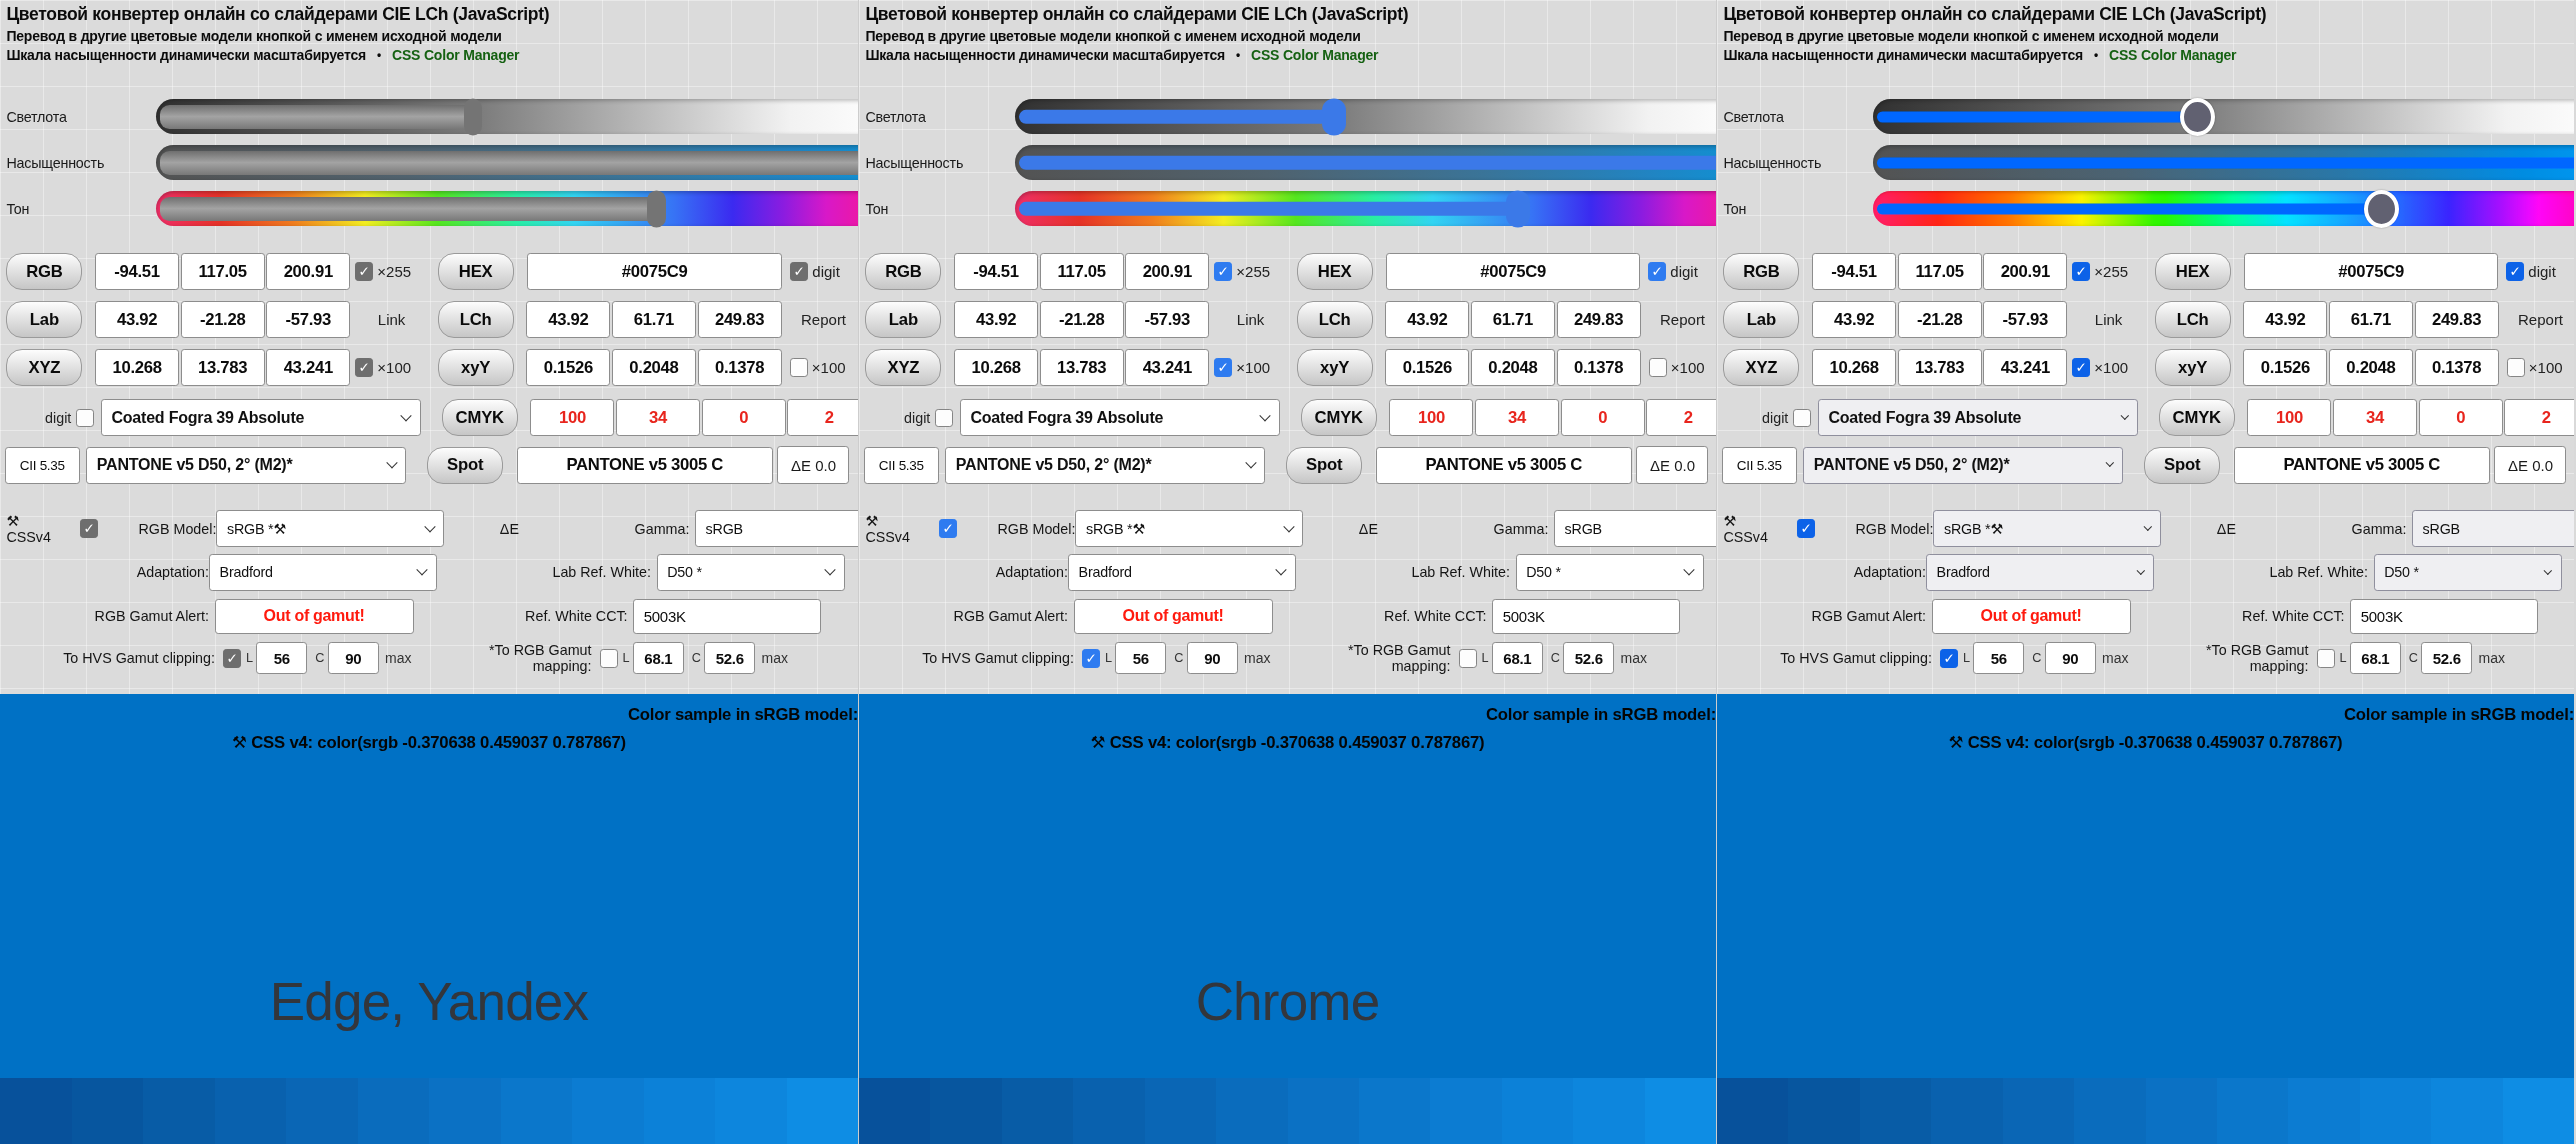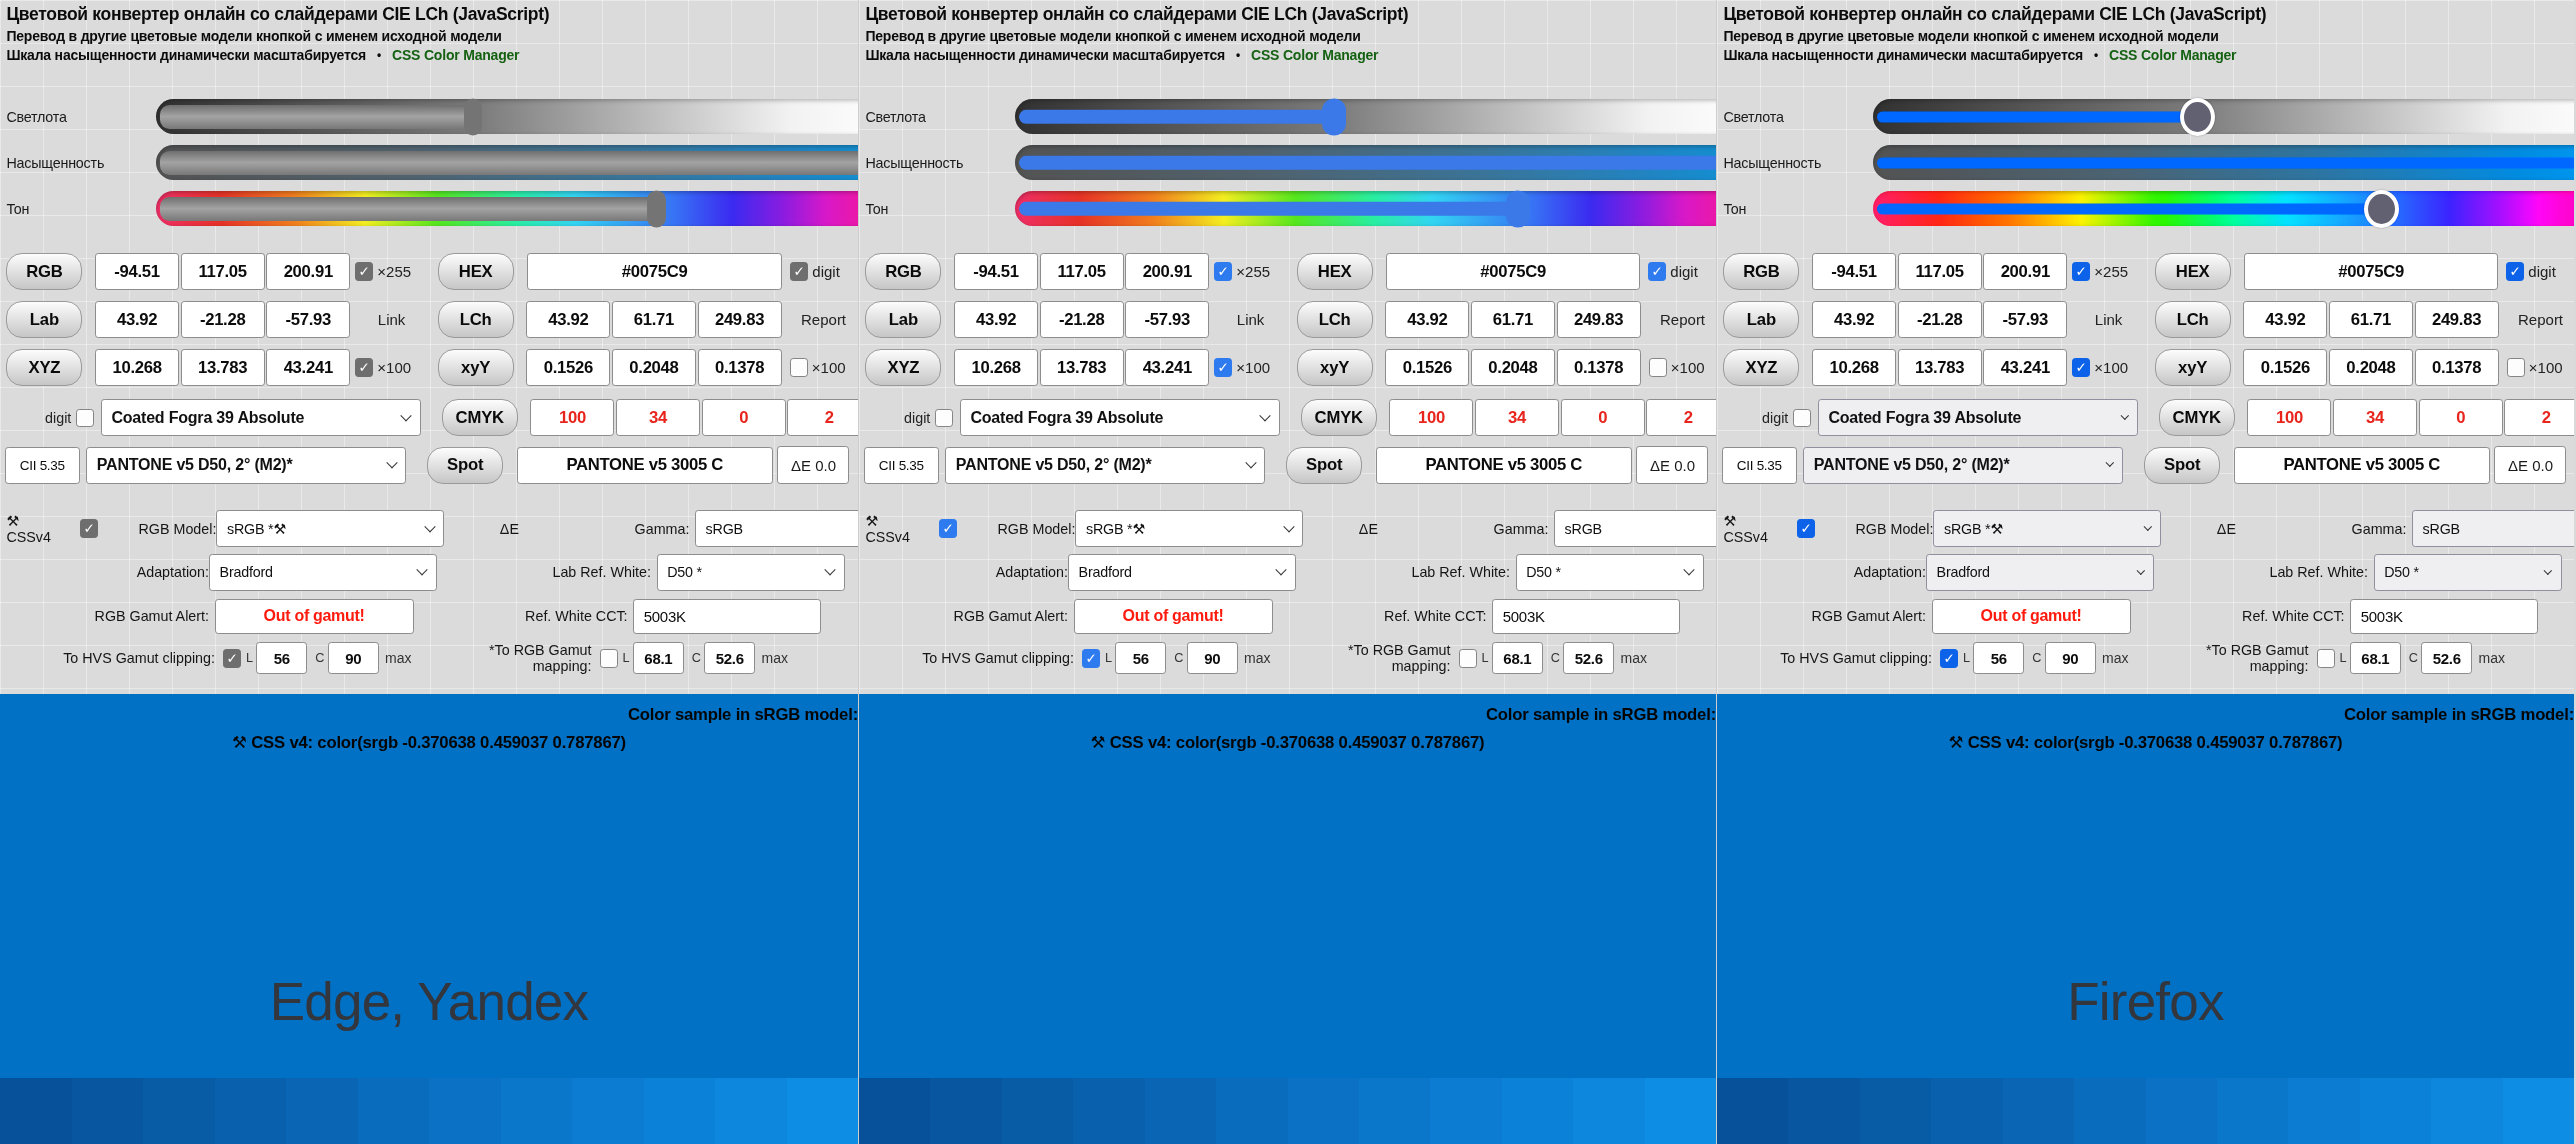--- a/index.html
+++ b/index.html
@@ -524,20 +524,21 @@
         <input class="tin lc" value="68.1" style="">
         <span class="lc-lab">C</span>
         <input class="tin lc" value="52.6" style="">
         <span class="max-lab">max</span>
       </div>
     </div>
 
     <div class="sample" style="background: rgb(0, 113, 197);">
       <div class="sline1">Color sample in sRGB model:</div>
       <div class="sline2">⚒ CSS v4: color(srgb -0.370638 0.459037 0.787867)</div>
+      <div class="browser-name">Chrome</div>
       <div class="bands">
           <div class="band" style="background: rgb(7, 81, 155);"></div>
           <div class="band" style="background: rgb(7, 86, 159);"></div>
           <div class="band" style="background: rgb(8, 92, 166);"></div>
           <div class="band" style="background: rgb(9, 97, 174);"></div>
           <div class="band" style="background: rgb(10, 102, 181);"></div>
           <div class="band" style="background: rgb(10, 108, 189);"></div>
           <div class="band" style="background: rgb(11, 113, 196);"></div>
           <div class="band" style="background: rgb(11, 119, 203);"></div>
           <div class="band" style="background: rgb(12, 124, 210);"></div>
@@ -718,21 +719,20 @@
         <input class="tin lc" value="68.1" style="">
         <span class="lc-lab">C</span>
         <input class="tin lc" value="52.6" style="">
         <span class="max-lab">max</span>
       </div>
     </div>
 
     <div class="sample" style="background: rgb(0, 113, 197);">
       <div class="sline1">Color sample in sRGB model:</div>
       <div class="sline2">⚒ CSS v4: color(srgb -0.370638 0.459037 0.787867)</div>
-      <div class="browser-name">Firefox</div>
       <div class="bands">
           <div class="band" style="background: rgb(7, 81, 155);"></div>
           <div class="band" style="background: rgb(7, 86, 159);"></div>
           <div class="band" style="background: rgb(8, 92, 166);"></div>
           <div class="band" style="background: rgb(9, 97, 174);"></div>
           <div class="band" style="background: rgb(10, 102, 181);"></div>
           <div class="band" style="background: rgb(10, 108, 189);"></div>
           <div class="band" style="background: rgb(11, 113, 196);"></div>
           <div class="band" style="background: rgb(11, 119, 203);"></div>
           <div class="band" style="background: rgb(12, 124, 210);"></div>

